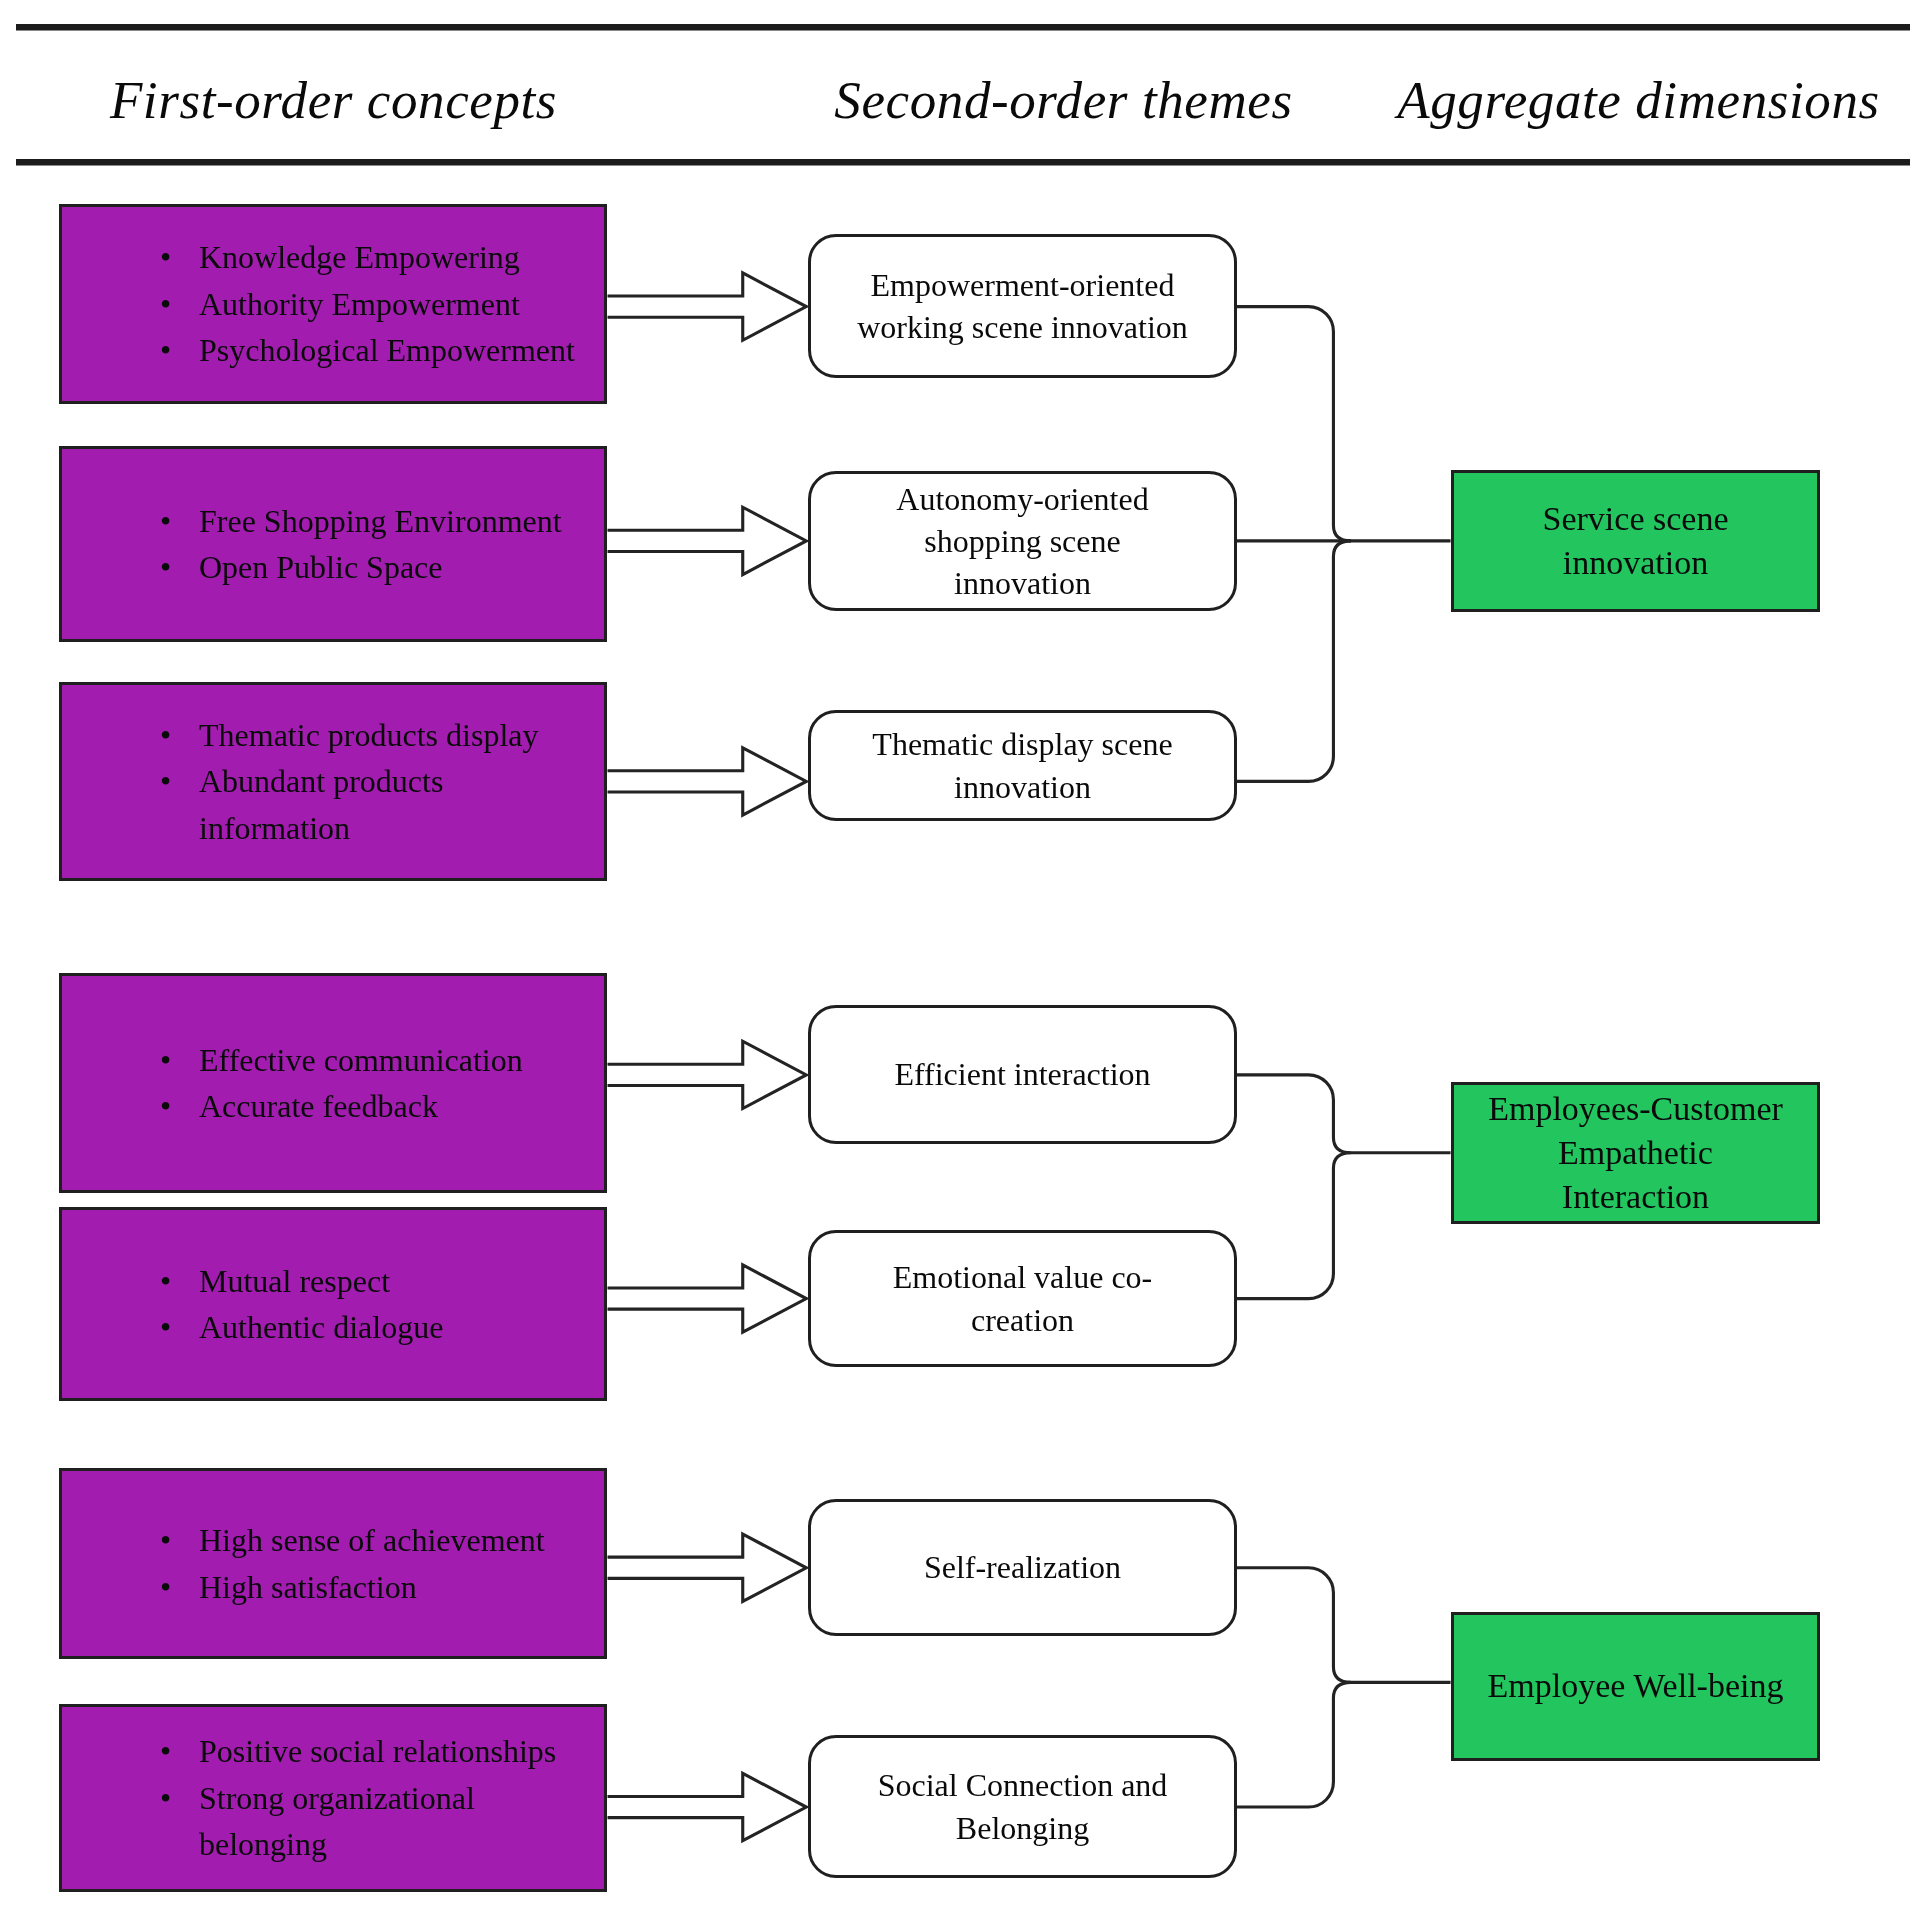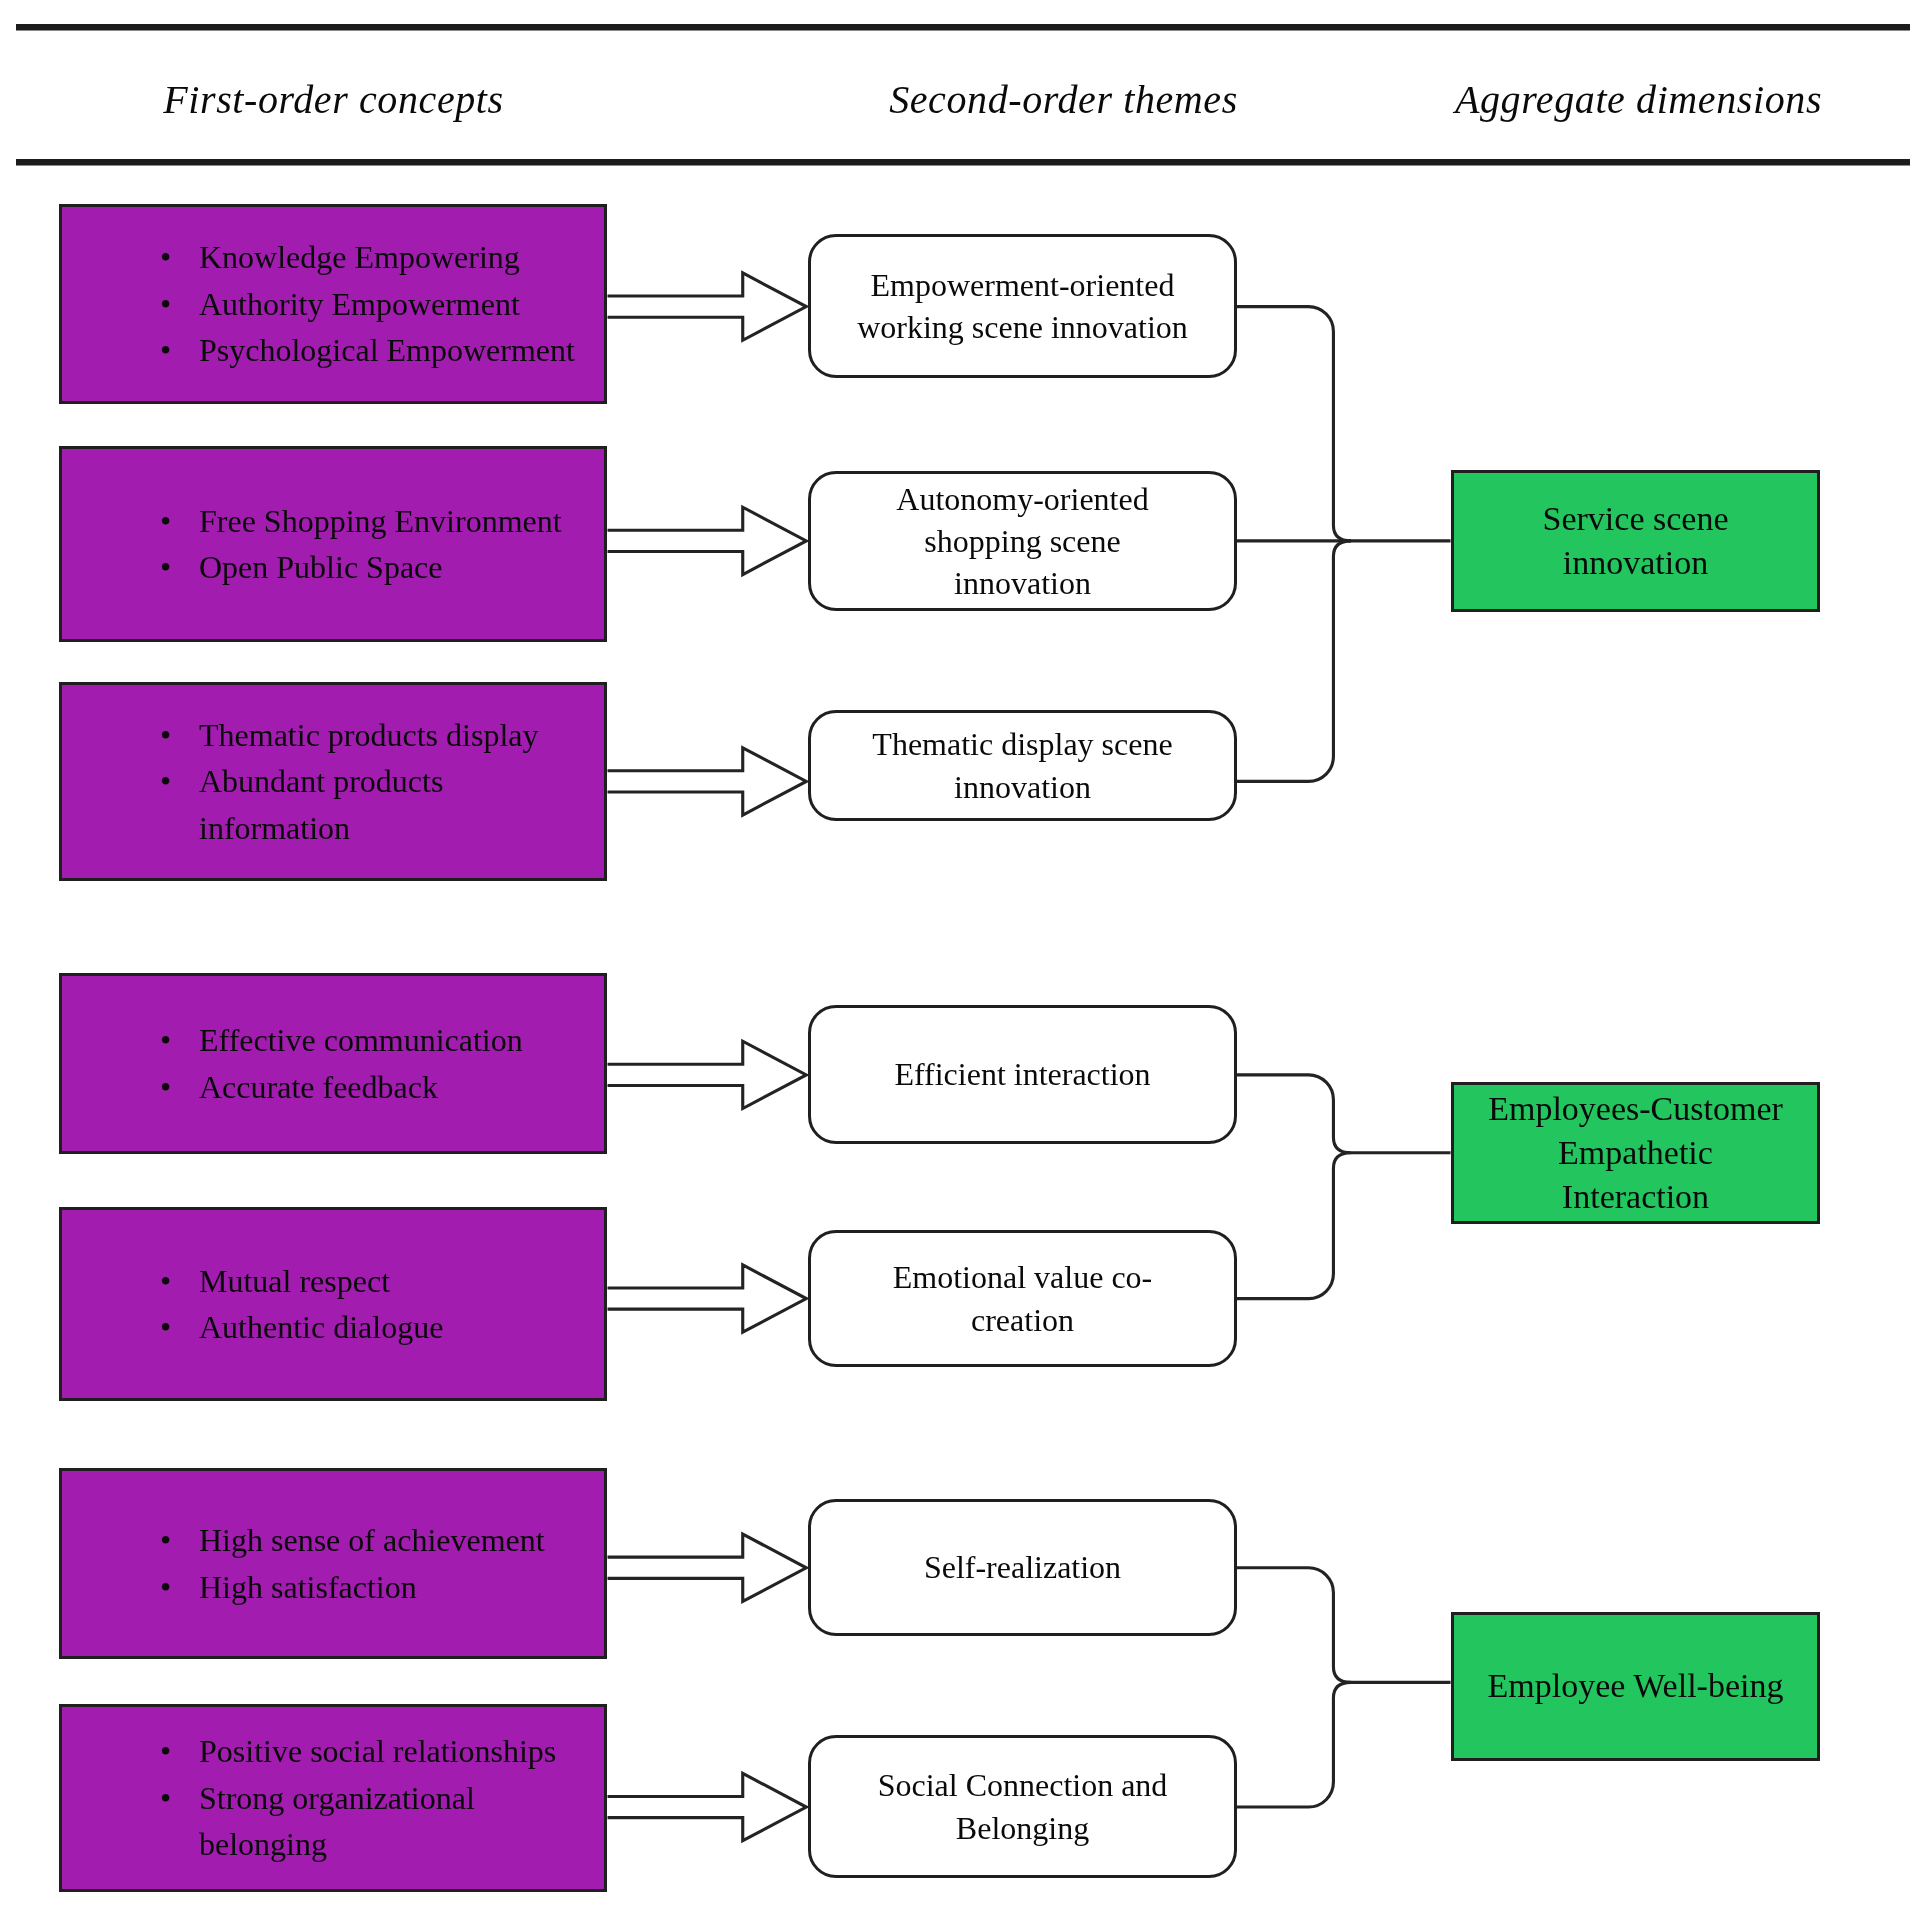--- a/index.html
+++ b/index.html
@@ -21,21 +21,21 @@
     border-bottom: 1.9px solid #8a8a8a;
   }
   .col-header {
     position: absolute;
     top: 62px;
     height: 75px;
     display: flex;
     align-items: center;
     justify-content: center;
     font-style: italic;
-    font-size: 40px;
+    font-size: 53px;
     letter-spacing: 0.6px;
     white-space: nowrap;
   }
   .concept-box {
     position: absolute;
     left: 59px;
     width: 548px;
     border: 3.7px solid #1f1f1f;
     box-sizing: border-box;
     background: #a21caf;
@@ -155,21 +155,21 @@
   </div>
 
   <div class="concept-box" style="top:682px; height:199px;">
     <ul>
       <li>Thematic products display</li>
       <li>Abundant products
 information</li>
     </ul>
   </div>
 
-  <div class="concept-box" style="top:973px; height:181px;">
+  <div class="concept-box" style="top:973px; height:220px;">
     <ul>
       <li>Effective communication</li>
       <li>Accurate feedback</li>
     </ul>
   </div>
 
   <div class="concept-box" style="top:1207px; height:194px;">
     <ul>
       <li>Mutual respect</li>
       <li>Authentic dialogue</li>

